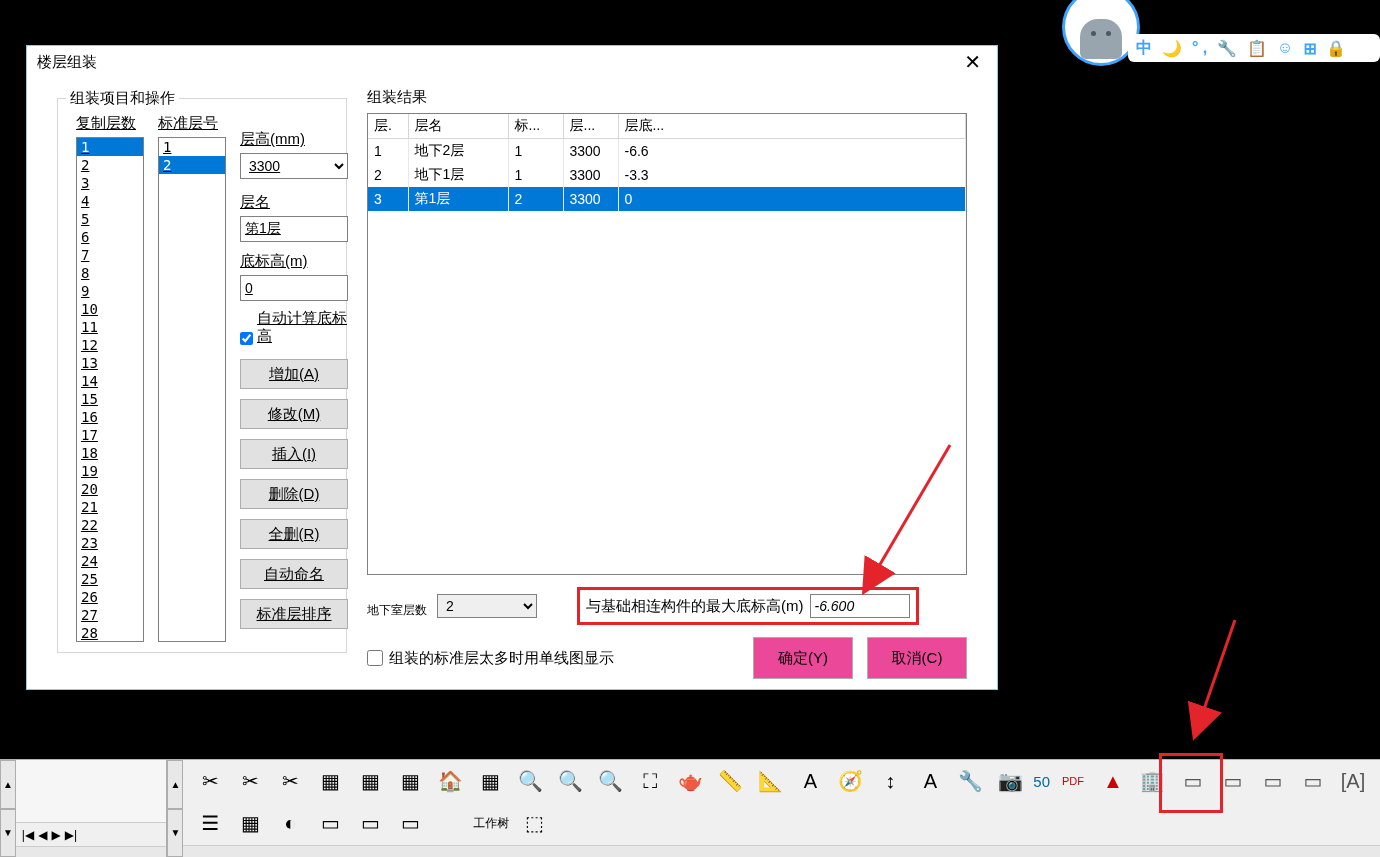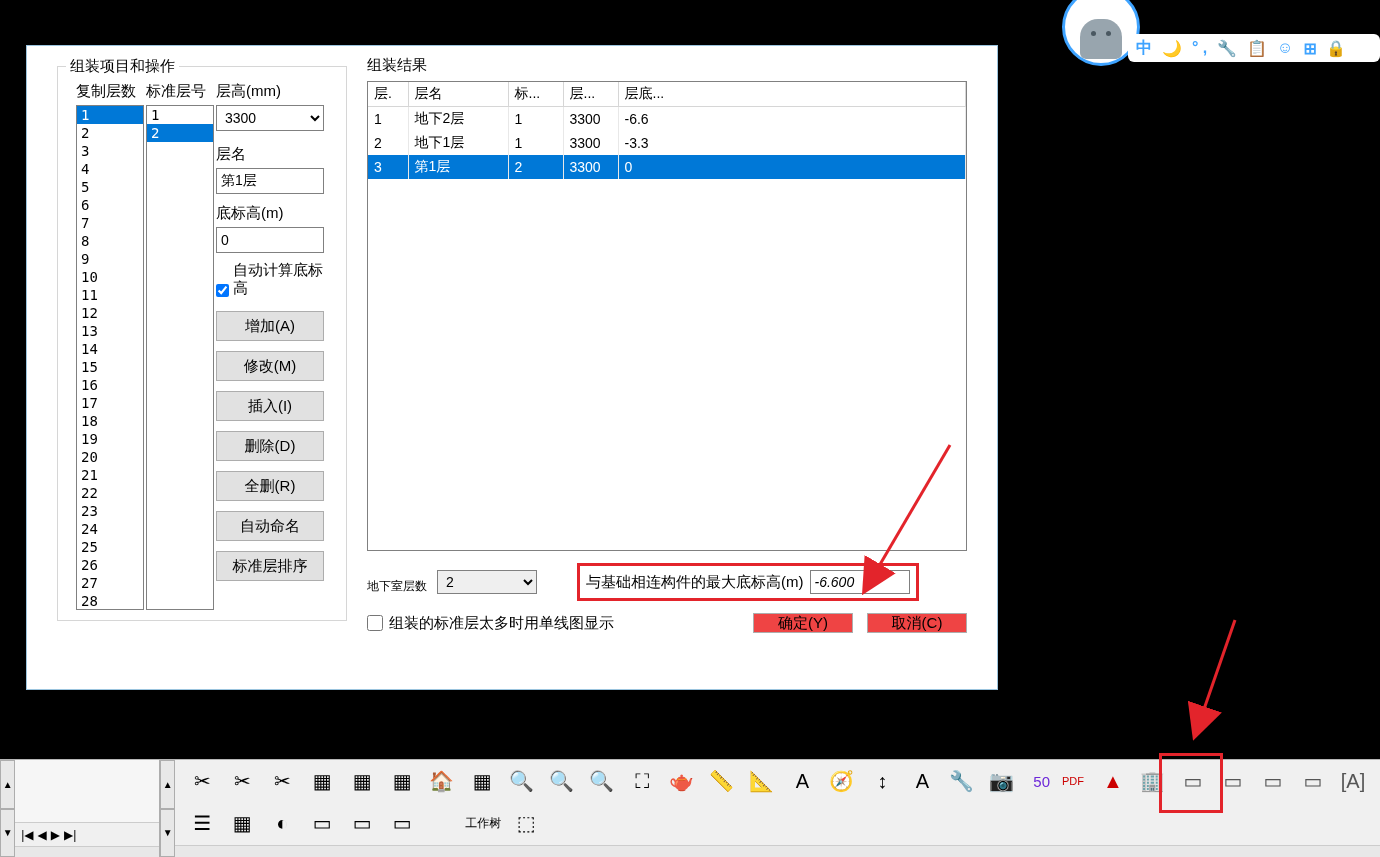--- a/index.html
+++ b/index.html
@@ -54,21 +54,22 @@
     .fieldset-legend {
       position: absolute;
       top: -10px;
       left: 8px;
       background: #fff;
       padding: 0 4px;
       font-size: 15px;
     }
     .left-cols {
       display: flex;
-      gap: 2px;
+      gap: 14px;
+      text-decoration: underline;
     }
     .list-col {
       display: flex;
       flex-direction: column;
     }
     .list-header {
       font-size: 15px;
       margin-bottom: 4px;
     }
     .listbox {
@@ -90,21 +91,21 @@
       color: #fff;
     }
     .controls-col {
       width: 115px;
       display: flex;
       flex-direction: column;
       gap: 4px;
     }
     .ctrl-label {
       font-size: 15px;
-      margin-top: 0;
+      margin-top: 16px;
     }
     .ctrl-select, .ctrl-input {
       width: 108px;
       height: 26px;
       border: 1px solid #808080;
       padding: 2px 4px;
       font-size: 14px;
       background: #fff;
     }
     .ctrl-select { appearance: auto; }
@@ -201,23 +202,23 @@
       margin-top: 12px;
     }
     .checkbox-row2 input { width: 16px; height: 16px; }
     .dialog-buttons {
       display: flex;
       gap: 14px;
       margin-left: auto;
     }
     .dialog-btn {
       width: 100px;
-      height: 20px;
+      height: 42px;
       border: 1px solid #adadad;
-      background: #ef4444;
+      background: #ec4899;
       font-size: 15px;
       cursor: pointer;
     }
     .arrow-svg {
       position: absolute;
       pointer-events: none;
     }
     .ime-bubble {
       position: absolute;
       right: 238px;
@@ -329,38 +330,41 @@
       background: none;
       cursor: pointer;
       position: relative;
       display: flex;
       align-items: center;
       justify-content: center;
     }
     .tool-icon { font-size: 20px; }
     .tool-50 {
       font-size: 15px;
-      color: #6d28d9;
-      margin-left: 8px;
+      color: #0369a1;
     }
     .highlight-box {
       position: absolute;
       border: 3px solid #e3242b;
     }
     .hscroll-track {
       height: 12px;
       background: #e8e8e8;
       border-top: 1px solid #ccc;
       margin-top: auto;
     }
   </style>
 </head>
 <body>
 
 <div class="dialog">
+  <div class="dialog-title">
+    <span>楼层组装</span>
+    <span class="close-x">✕</span>
+  </div>
   <div class="dialog-body">
 
     <div class="left-section">
       <div class="fieldset">
         <div class="fieldset-legend">组装项目和操作</div>
         <div class="left-cols">
           <div class="list-col">
             <div class="list-header">复制层数</div>
             <div class="listbox copy" id="copy-list">
                 <div class="selected">1</div>

